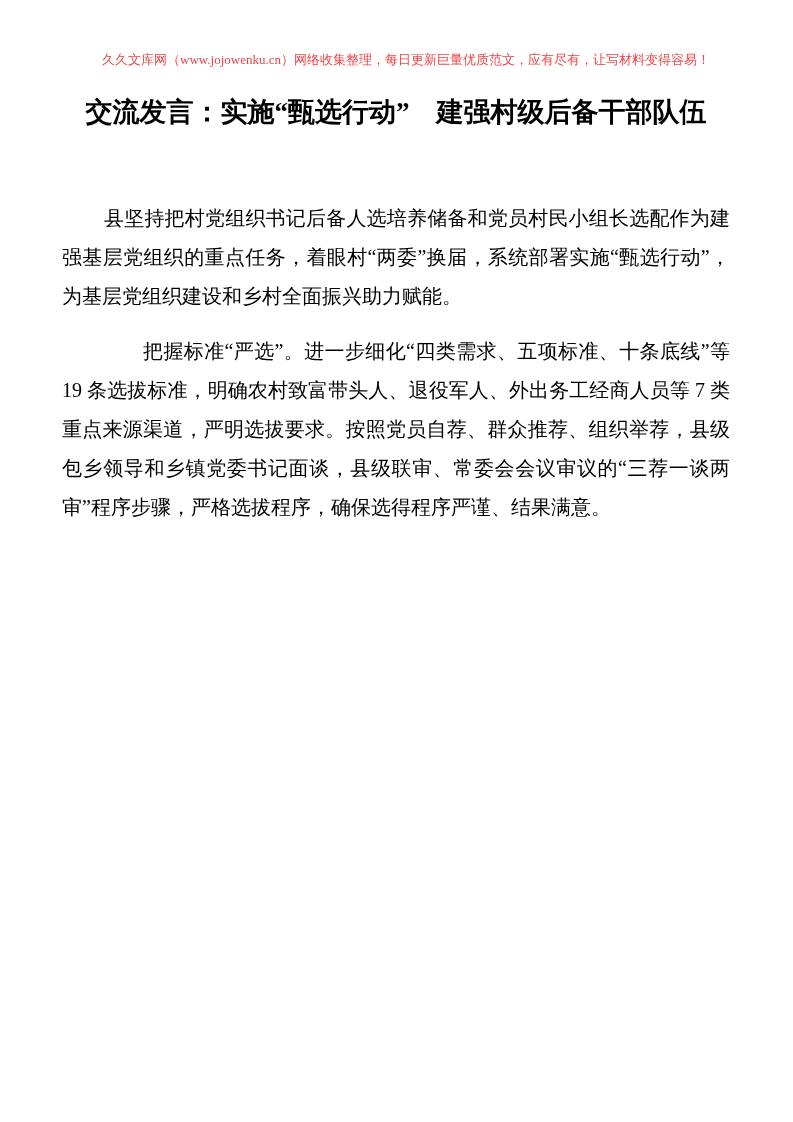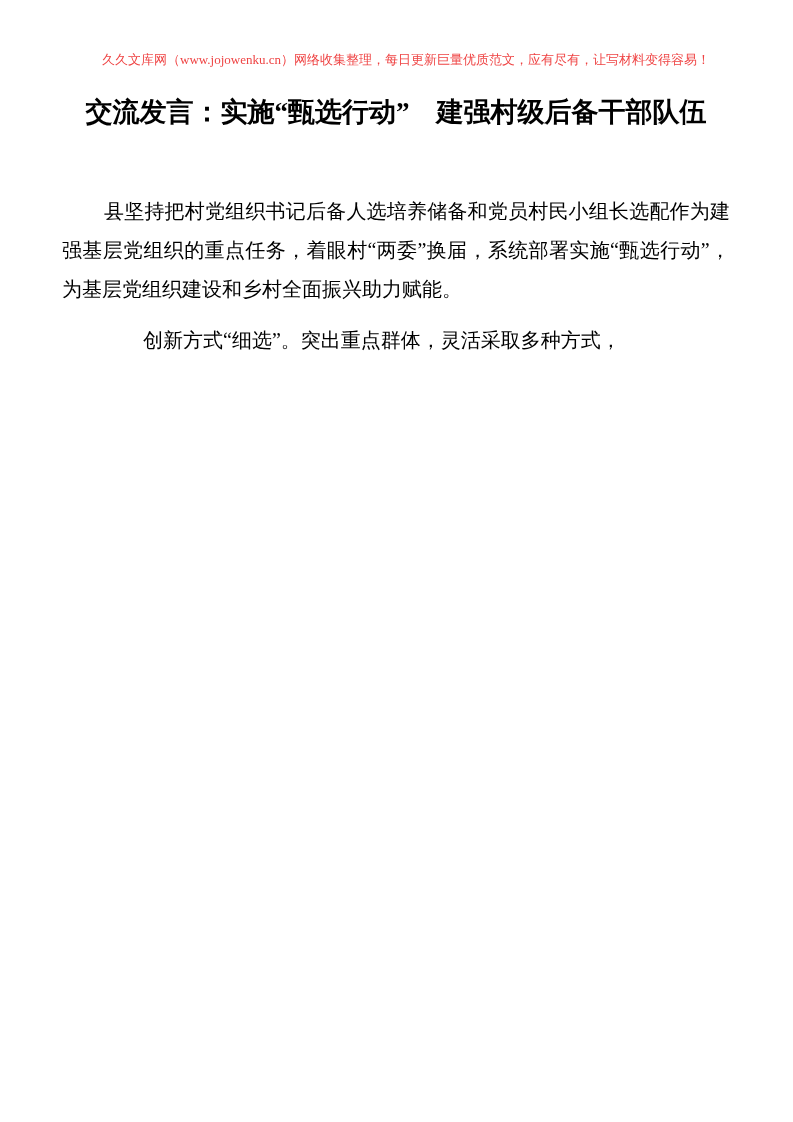--- a/index.html
+++ b/index.html
@@ -39,37 +39,37 @@
     text-align: center;
     color: #000000;
   }
   .doc-body {
     position: absolute;
     top: 183px;
     left: 62px;
     width: 668px;
   }
   .doc-body p {
-    margin: 9px 0 12px 0;
+    margin: 16px 0 12px 0;
     font-size: 20px;
     line-height: 39px;
     text-align: justify;
     text-justify: inter-ideograph;
     color: #000000;
   }
   .indent-2 { text-indent: 42px; }
   .indent-4 { text-indent: 81px; }
 </style>
 </head>
 <body>
 
 <div class="page">
 
   <div class="doc-header">久久文库网（www.jojowenku.cn）网络收集整理，每日更新巨量优质范文，应有尽有，让写材料变得容易！</div>
 
   <h1 class="doc-title">交流发言：实施“甄选行动”　建强村级后备干部队伍</h1>
 
   <div class="doc-body">
     <p class="indent-2">县坚持把村党组织书记后备人选培养储备和党员村民小组长选配作为建强基层党组织的重点任务，着眼村“两委”换届，系统部署实施“甄选行动”，为基层党组织建设和乡村全面振兴助力赋能。</p>
-    <p class="indent-4">创新方式“细选”。突出重点群体，灵活采取多种方式，</p>
+    <p class="indent-4">把握标准“严选”。进一步细化“四类需求、五项标准、十条底线”等 19 条选拔标准，明确农村致富带头人、退役军人、外出务工经商人员等 7 类重点来源渠道，严明选拔要求。按照党员自荐、群众推荐、组织举荐，县级包乡领导和乡镇党委书记面谈，县级联审、常委会会议审议的“三荐一谈两审”程序步骤，严格选拔程序，确保选得程序严谨、结果满意。</p>
   </div>
 
 </div>
 
 </body></html>

